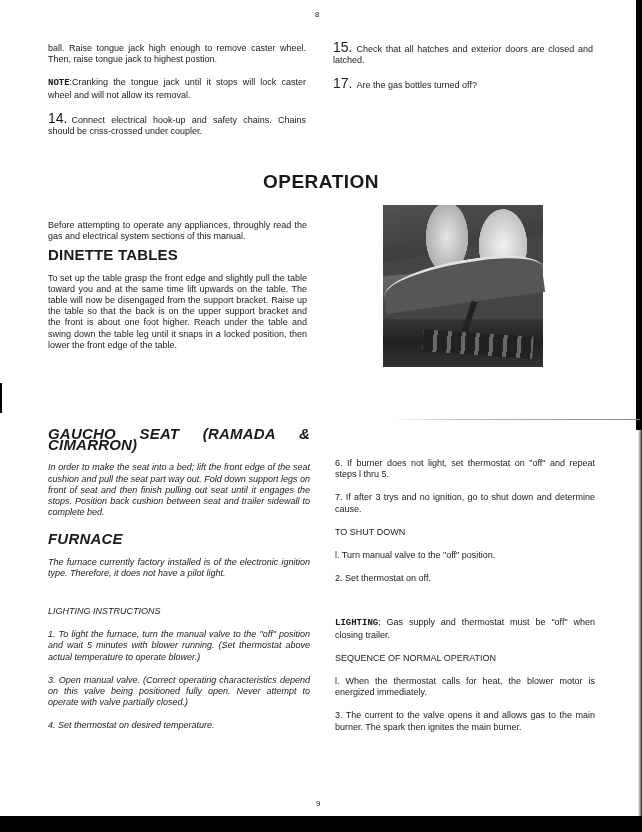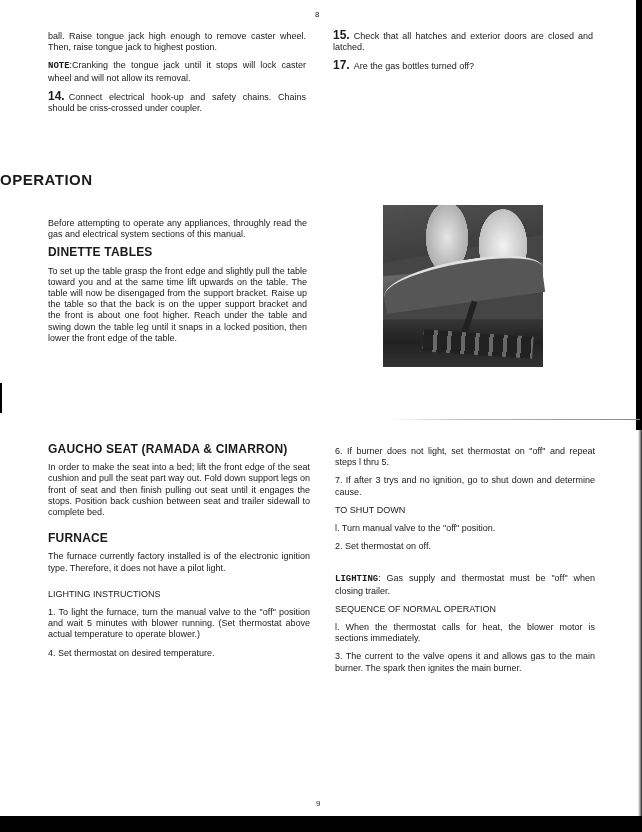--- a/index.html
+++ b/index.html
@@ -9,25 +9,25 @@
     font-family: "Liberation Sans", "DejaVu Sans", sans-serif;
   }
   .scan-edge-right-top { position: absolute; left: 636px; top: 0; width: 6px; height: 430px; background: #000; }
   .scan-edge-right-bottom { position: absolute; left: 638px; top: 430px; width: 4px; height: 402px; background: linear-gradient(to right, #fff, #888 60%, #222); }
   .scan-edge-left { position: absolute; left: 0; top: 383px; width: 2px; height: 30px; background: #000; }
   .scan-edge-bottom { position: absolute; left: 0; top: 816px; width: 642px; height: 16px; background: #000; }
   .fold-line { position: absolute; left: 390px; top: 419px; width: 250px; height: 1px; background: linear-gradient(to right, #fff, #bbb 30%, #888); }
 
   .page-num { position: absolute; font-size: 8px; color: #222; }
   .col { position: absolute; font-size: 9px; line-height: 11.2px; text-align: justify; }
-  .col p { margin: 0 0 7px 0; }
-  .big-num { font-weight: bold; font-size: 12px; margin-right: 4px; }
+  .col p { margin: 12px 0 7px 0; }
+  .big-num { font-weight: normal; font-size: 14px; margin-right: 4px; }
   .bold { font-weight: bold; font-family: Liberation Mono, monospace; }
-  .h1 { position: absolute; left: 0; width: 642px; top: 171px; text-align: left; font-weight: bold; font-size: 15px; letter-spacing: 0.5px; }
-  .h2 { font-weight: bold; font-size: 12px; margin: 0 0 7px 0; letter-spacing: 0.2px; }
+  .h1 { position: absolute; left: 0; width: 642px; top: 171px; text-align: center; font-weight: bold; font-size: 19px; letter-spacing: 0.5px; }
+  .h2 { font-weight: bold; font-size: 15px; margin: 0 0 7px 0; letter-spacing: 0.2px; }
   .sub { text-transform: uppercase; margin: 0 0 10px 0; }
   .gap { height: 8px; }
 
   .photo {
     position: absolute; left: 383px; top: 205px; width: 160px; height: 162px;
     background:
       radial-gradient(ellipse 40px 60px at 75% 25%, #e8e8e8 0%, #bbb 60%, transparent 61%),
       radial-gradient(ellipse 30px 50px at 40% 20%, #dcdcdc 0%, #aaa 70%, transparent 71%),
       linear-gradient(170deg, #555 0%, #444 30%, transparent 31%),
       linear-gradient(175deg, transparent 40%, #6a6a6a 41%, #505050 55%, transparent 56%),
@@ -56,50 +56,51 @@
   <p><span class="big-num">14.</span><span>Connect electrical hook-up and safety chains. Chains should be criss-crossed under coupler.</span></p>
 </div>
 
 <div class="col" style="left:333px; top:30px; width:260px;">
   <p><span class="big-num">15.</span><span>Check that all hatches and exterior doors are closed and latched.</span></p>
   <p><span class="big-num">17.</span><span>Are the gas bottles turned off?</span></p>
 </div>
 
 <div class="h1">OPERATION</div>
 
-<div class="col" style="left:48px; top:218px; width:259px;">
+<div class="col" style="left:48px; top:208px; width:259px;">
   <p>Before attempting to operate any appliances, throughly read the gas and electrical system sections of this manual.</p>
   <div class="h2">DINETTE TABLES</div>
   <p>To set up the table grasp the front edge and slightly pull the table toward you and at the same time lift upwards on the table. The table will now be disengaged from the support bracket. Raise up the table so that the back is on the upper support bracket and the front is about one foot higher. Reach under the table and swing down the table leg until it snaps in a locked position, then lower the front edge of the table.</p>
 </div>
 
 <div class="photo">
   <div class="tabletop"></div>
   <div class="leg"></div>
   <div class="cushion"></div>
 </div>
 
-<div class="col" style="left:48px; top:444px; width:262px;">
+<div class="col" style="left:48px; top:428px; width:262px;font-style:italic;">
   <div class="h2">GAUCHO SEAT (RAMADA &amp; CIMARRON)</div>
   <p>In order to make the seat into a bed; lift the front edge of the seat cushion and pull the seat part way out. Fold down support legs on front of seat and then finish pulling out seat until it engages the stops. Position back cushion between seat and trailer sidewall to complete bed.</p>
   <div class="gap"></div>
   <div class="h2">FURNACE</div>
   <p>The furnace currently factory installed is of the electronic ignition type. Therefore, it does not have a pilot light.</p>
   <div class="gap"></div>
   <p class="sub">LIGHTING INSTRUCTIONS</p>
   <p>1. To light the furnace, turn the manual valve to the "off" position and wait 5 minutes with blower running. (Set thermostat above actual temperature to operate blower.)</p>
+  <p>3. Open manual valve. (Correct operating characteristics depend on this valve being positioned fully open. Never attempt to operate with valve partially closed.)</p>
   <p>4. Set thermostat on desired temperature.</p>
 </div>
 
 <div class="col" style="left:335px; top:446px; width:260px;">
   <p>6. If burner does not light, set thermostat on "off" and repeat steps l thru 5.</p>
   <p>7. If after 3 trys and no ignition, go to shut down and determine cause.</p>
   <p class="sub">TO SHUT DOWN</p>
   <p>l. Turn manual valve to the "off" position.</p>
   <p>2. Set thermostat on off.</p>
   <div class="gap" style="height:14px"></div>
   <p><span class="bold">LIGHTING</span><span>: Gas supply and thermostat must be "off" when closing trailer.</span></p>
   <p class="sub">SEQUENCE OF NORMAL OPERATION</p>
-  <p>l. When the thermostat calls for heat, the blower motor is sections immediately.</p>
+  <p>l. When the thermostat calls for heat, the blower motor is energized immediately.</p>
   <p>3. The current to the valve opens it and allows gas to the main burner. The spark then ignites the main burner.</p>
 </div>
 
 <div class="page-num" style="left:316px; top:799px;">9</div>
 
 </body></html>

